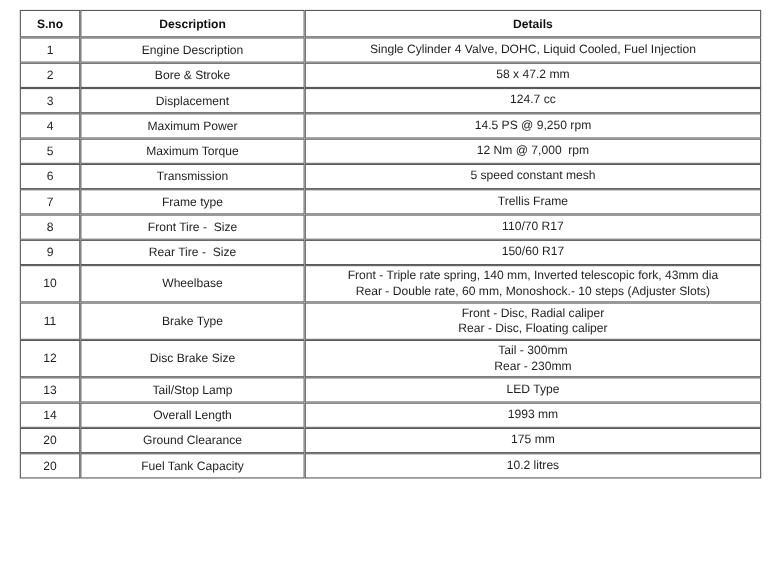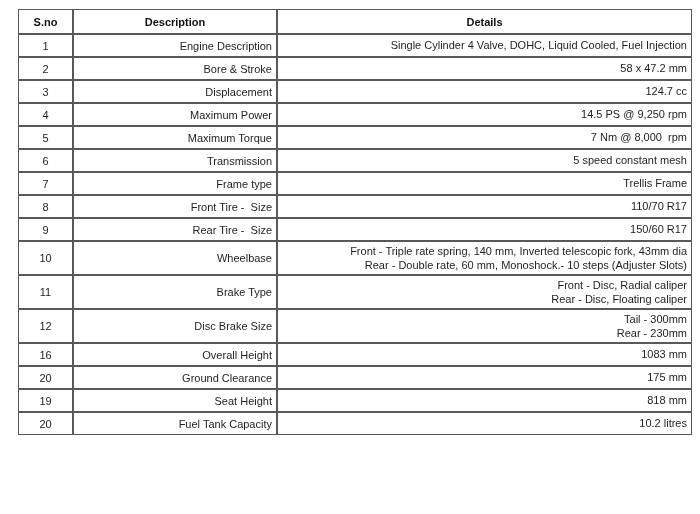--- a/index.html
+++ b/index.html
@@ -43,21 +43,21 @@
     font-weight: bold;
     text-align: center;
     height: 19px;
     color: #111111;
   }
   td.sno {
     text-align: center;
     height: 17px;
   }
   td.desc, td.det {
-    text-align: right;
+    text-align: center;
   }
   .det-line {
     line-height: 13px;
     padding: 0.5px 0;
   }
   tr.single td { height: 17px; }
 </style>
 </head>
 <body>
 
@@ -92,21 +92,21 @@
           <td class="det"><div class="det-line">124.7 cc</div></td>
         </tr>
         <tr class="single">
           <td class="sno">4</td>
           <td class="desc">Maximum Power</td>
           <td class="det"><div class="det-line">14.5 PS @ 9,250 rpm</div></td>
         </tr>
         <tr class="single">
           <td class="sno">5</td>
           <td class="desc">Maximum Torque</td>
-          <td class="det"><div class="det-line">7 Nm @ 8,000  rpm</div></td>
+          <td class="det"><div class="det-line">12 Nm @ 7,000  rpm</div></td>
         </tr>
         <tr class="single">
           <td class="sno">6</td>
           <td class="desc">Transmission</td>
           <td class="det"><div class="det-line">5 speed constant mesh</div></td>
         </tr>
         <tr class="single">
           <td class="sno">7</td>
           <td class="desc">Frame type</td>
           <td class="det"><div class="det-line">Trellis Frame</div></td>
@@ -130,33 +130,33 @@
           <td class="sno">11</td>
           <td class="desc">Brake Type</td>
           <td class="det"><div class="det-line">Front - Disc, Radial caliper</div><div class="det-line">Rear - Disc, Floating caliper</div></td>
         </tr>
         <tr>
           <td class="sno">12</td>
           <td class="desc">Disc Brake Size</td>
           <td class="det"><div class="det-line">Tail - 300mm</div><div class="det-line">Rear - 230mm</div></td>
         </tr>
         <tr class="single">
-          <td class="sno">16</td>
-          <td class="desc">Overall Height</td>
-          <td class="det"><div class="det-line">1083 mm</div></td>
+          <td class="sno">13</td>
+          <td class="desc">Tail/Stop Lamp</td>
+          <td class="det"><div class="det-line">LED Type</div></td>
+        </tr>
+        <tr class="single">
+          <td class="sno">14</td>
+          <td class="desc">Overall Length</td>
+          <td class="det"><div class="det-line">1993 mm</div></td>
         </tr>
         <tr class="single">
           <td class="sno">20</td>
           <td class="desc">Ground Clearance</td>
           <td class="det"><div class="det-line">175 mm</div></td>
-        </tr>
-        <tr class="single">
-          <td class="sno">19</td>
-          <td class="desc">Seat Height</td>
-          <td class="det"><div class="det-line">818 mm</div></td>
         </tr>
         <tr class="single">
           <td class="sno">20</td>
           <td class="desc">Fuel Tank Capacity</td>
           <td class="det"><div class="det-line">10.2 litres</div></td>
         </tr>
       </tbody>
   </table>
 </div>
 

